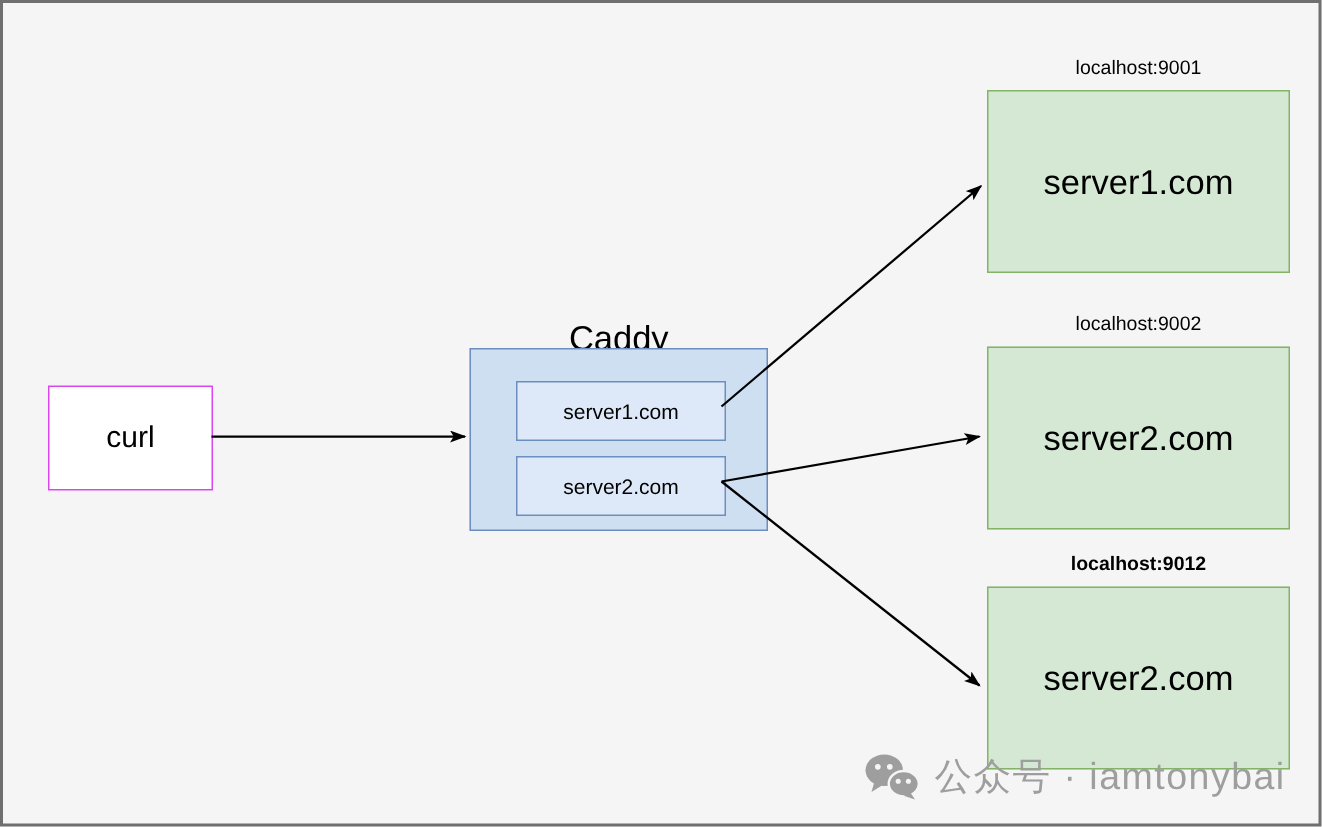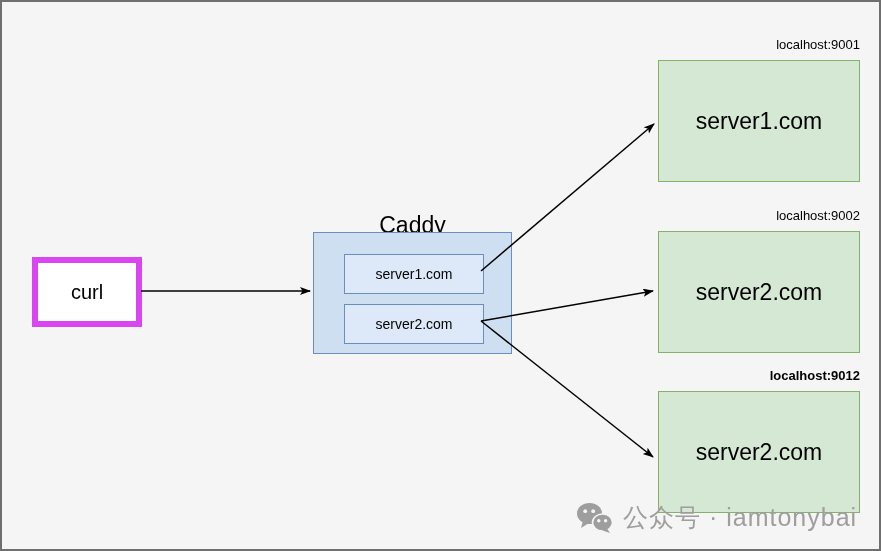--- a/index.html
+++ b/index.html
@@ -15,21 +15,21 @@
     overflow:hidden;
   }
   .node{
     position:absolute;
     display:flex;align-items:center;justify-content:center;
     box-sizing:border-box;
     color:#000;
   }
   .curl-box{
     left:30px;top:255px;width:110px;height:70px;
-    background:#ffffff;border:6px solid #d946ef;
+    background:#ffffff;border:1px solid #d946ef;
     font-size:20px;
   }
   .caddy-title{
     position:absolute;left:311px;top:195px;width:199px;
     text-align:center;font-size:23px;color:#000;margin-top:15px;
   }
   .caddy-box{
     position:absolute;left:311px;top:230px;width:199px;height:122px;
     background:#cfdff2;border:1px solid #6c8ebf;
     box-sizing:border-box;
@@ -43,21 +43,21 @@
   }
   .upstream-1{top:21px;}
   .upstream-2{top:71px;}
   .server-box{
     left:656px;width:202px;height:122px;
     background:#d5e8d4;border:1px solid #82b366;
     font-size:23px;
   }
   .server-label{
     position:absolute;left:656px;width:202px;
-    text-align:right;font-size:13px;color:#000;
+    text-align:center;font-size:13px;color:#000;
   }
   .arrows{
     position:absolute;left:0;top:0;width:877px;height:547px;
     pointer-events:none;
   }
   .watermark{
     position:absolute;left:574px;top:499px;
     display:flex;align-items:center;gap:9px;
     color:#9e9e9e;font-size:25px;letter-spacing:1px;
     z-index:5;white-space:nowrap;

